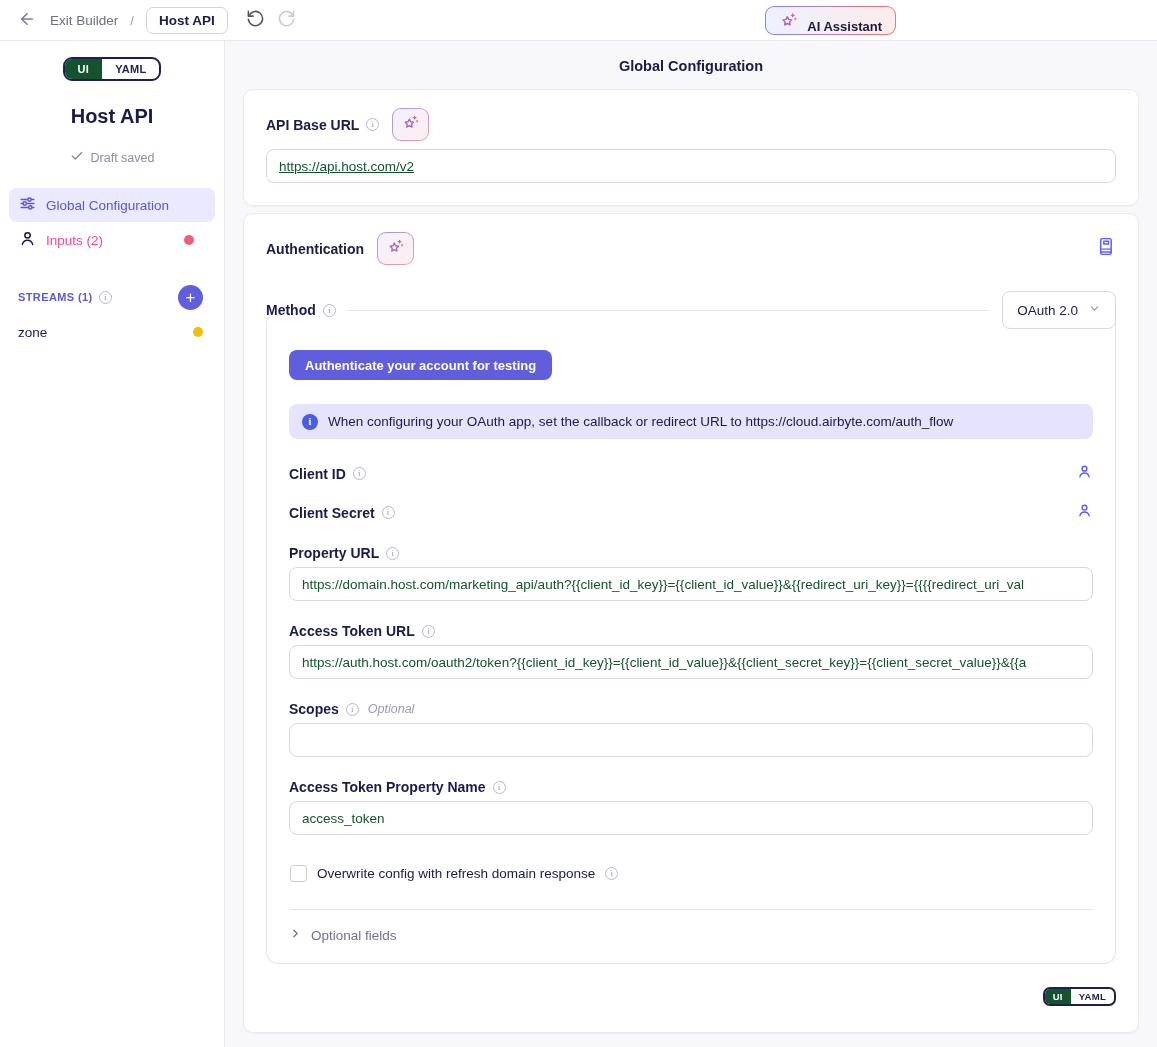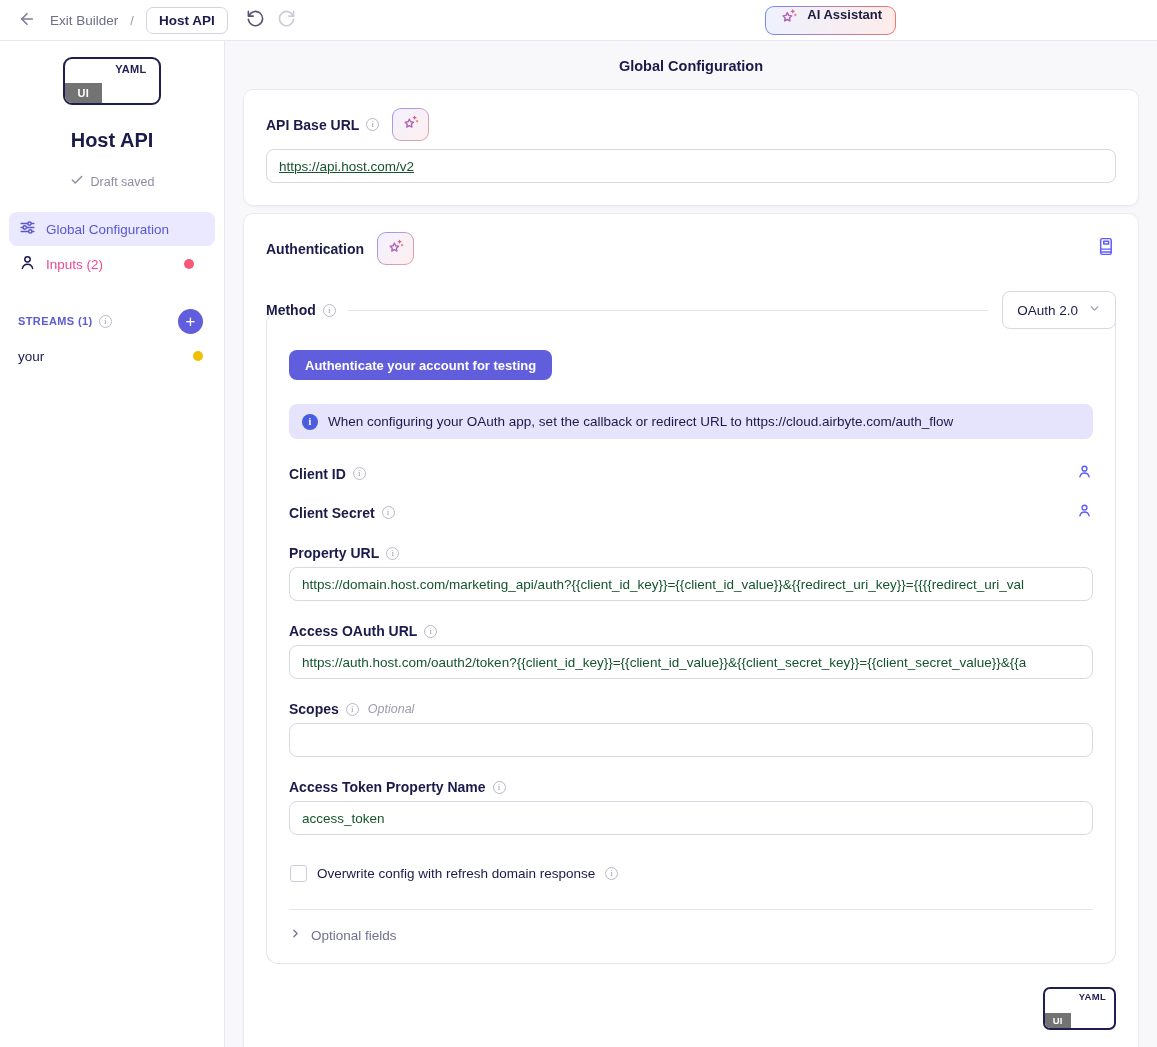--- a/index.html
+++ b/index.html
@@ -17,42 +17,42 @@
   }
   .icon-btn { background:none; border:none; display:flex; align-items:center; justify-content:center; cursor:pointer; padding:2px; }
   .exit-label { font-size:13.5px; color:#6e6e88; }
   .crumb-sep { font-size:13px; color:#9a9ab0; }
   .name-box {
     border:1px solid #d4d4e0; border-radius:7px; background:#fff;
     padding:5px 12px; font-size:13.5px; font-weight:700; color:#1a1a4b;
   }
   .topbar-spacer { flex:1; }
   .ai-btn {
-    display:flex; align-items:flex-start; gap:8px; height:29px; padding:0 13px;
+    display:flex; align-items:flex-end; gap:8px; height:29px; padding:0 13px;
     font-size:13px; font-weight:700; color:#1a1a3e; cursor:pointer;
     border:1px solid transparent; border-radius:9px;
     background:linear-gradient(90deg,#eef1fe,#fdecea) padding-box,
                linear-gradient(90deg,#7a86f8,#f0776b) border-box;
     margin-right:245px;
   }
   
   .shell { display:flex; height:1006px; }
   .sidebar {
     width:225px; background:#fff; border-right:1px solid #e8e8ee;
     padding-top:16px; flex-shrink:0;
   }
   .main { flex:1; overflow:hidden; padding:0 18px; }
   
   .toggle-wrap { display:flex; justify-content:center; }
   .toggle {
     display:inline-flex; border:2px solid #1f1e52; border-radius:9px;
     overflow:hidden; background:#fff; cursor:pointer;
   }
   .toggle .seg { padding:4px 13px; font-size:11px; font-weight:700; color:#1f1e52; letter-spacing:.3px; }
-  .toggle .seg.active { background:#737373; color:#fff;margin-top:24px; }
+  .toggle .seg.active { background:#14532d; color:#fff; }
   .sb-title { text-align:center; font-size:20px; font-weight:700; margin-top:24px; }
   .sb-status {
     display:flex; justify-content:center; align-items:center; gap:7px;
     margin-top:21px; font-size:12.5px; color:#8c8ca2;
   }
   .sb-nav { margin-top:22px; padding:0 9px; display:flex; flex-direction:column; gap:1px; }
   .sb-item {
     display:flex; align-items:center; gap:9px; height:34px; padding:0 9px 0 9px;
     border-radius:8px; font-size:13.5px; color:#ec4899; cursor:pointer;
   }
@@ -243,21 +243,21 @@
         <span>Inputs (2)</span>
         <span class="dot red"></span>
       </div>
     </div>
     <div class="streams-head">
       <span class="streams-label">STREAMS (1)</span>
       <span class="info-i">i</span>
       <button class="plus-btn">+</button>
     </div>
     <div class="stream-item">
-      <span>your</span>
+      <span>zone</span>
       <span class="dot yellow"></span>
     </div>
   </div>
 
   <div class="main">
     <div class="page-title">Global Configuration</div>
 
     <div class="card">
       <div class="label-row">
         <span class="field-label">API Base URL</span>
@@ -357,21 +357,21 @@
         <div class="field-block">
           <div class="label-row">
             <span class="field-label">Property URL</span>
             <span class="info-i">i</span>
           </div>
           <input class="text-input mt6" value="https://domain.host.com/marketing_api/auth?{{client_id_key}}={{client_id_value}}&amp;{{redirect_uri_key}}={{{{redirect_uri_val" style="">
         </div>
 
         <div class="field-block">
           <div class="label-row">
-            <span class="field-label">Access OAuth URL</span>
+            <span class="field-label">Access Token URL</span>
             <span class="info-i">i</span>
           </div>
           <input class="text-input mt6" value="https://auth.host.com/oauth2/token?{{client_id_key}}={{client_id_value}}&amp;{{client_secret_key}}={{client_secret_value}}&amp;{{a" style="">
         </div>
 
         <div class="field-block">
           <div class="label-row">
             <span class="field-label">Scopes</span>
             <span class="info-i">i</span>
             <span class="optional-tag">Optional</span>

